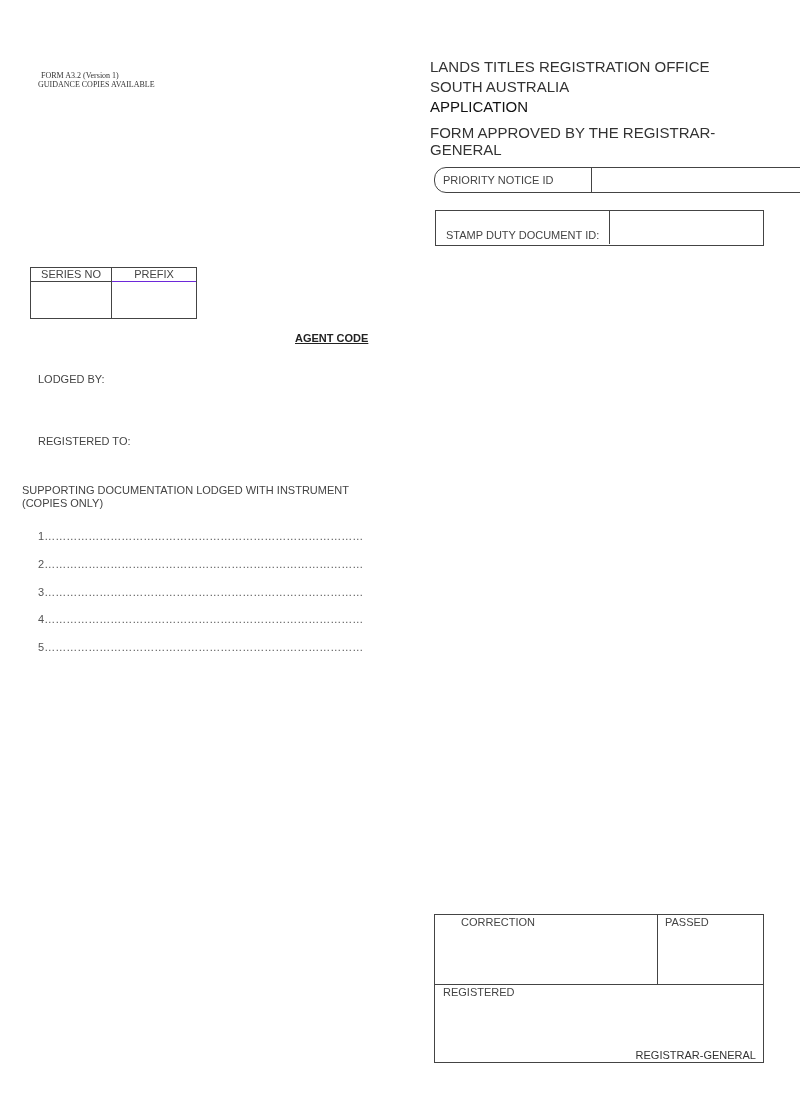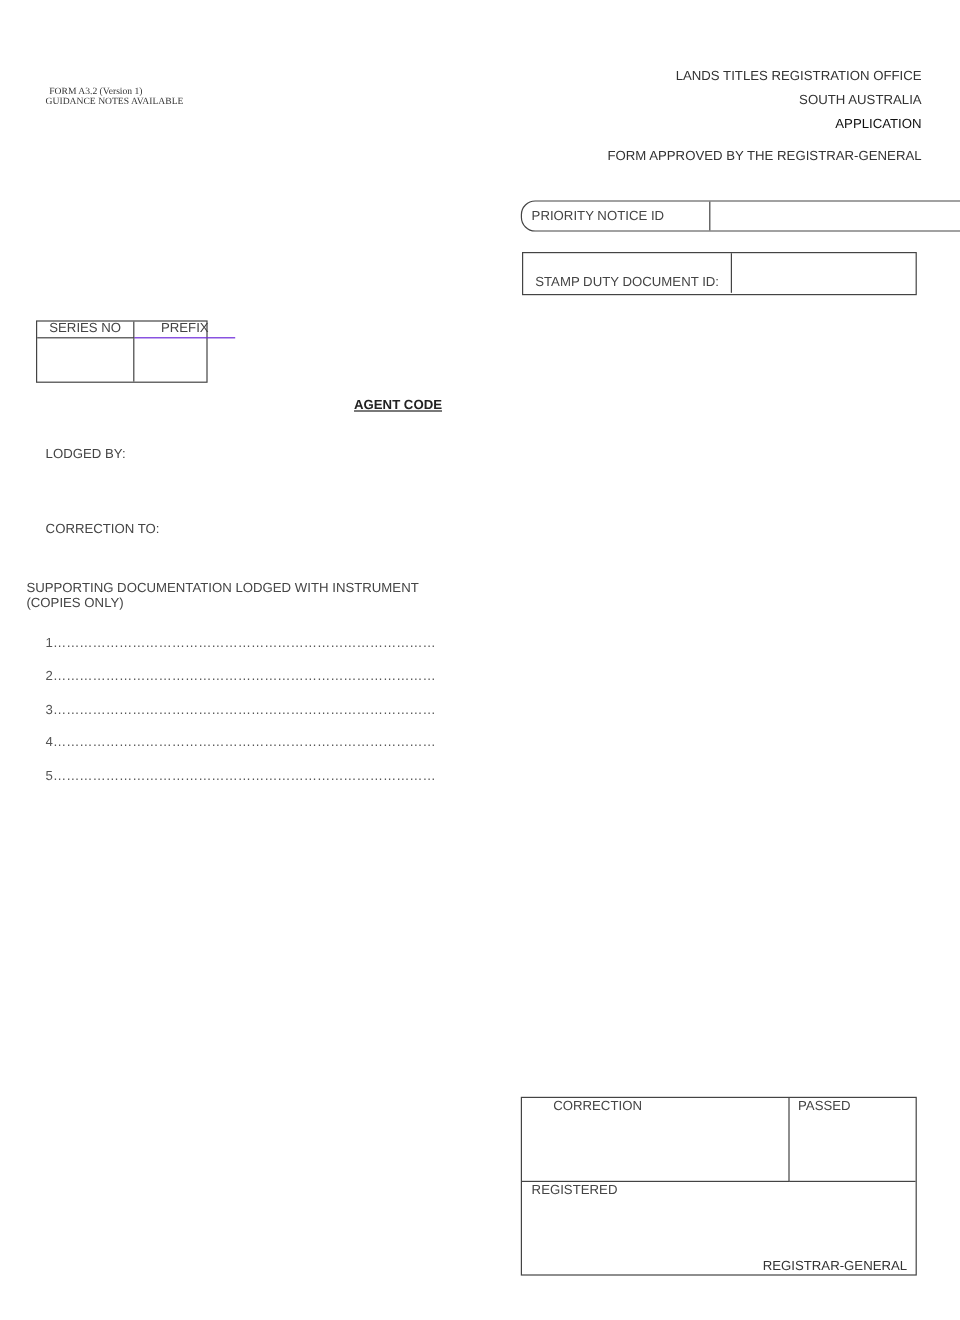--- a/index.html
+++ b/index.html
@@ -1,62 +1,62 @@
 <!DOCTYPE html>
 <html><head>
 <meta charset="utf-8">
 <style>
   html, body { margin:0; padding:0; background:#ffffff; }
   body { width:800px; height:1100px; position:relative; overflow:hidden; font-family:"Liberation Sans", sans-serif; color:#333; }
   .abs { position:absolute; }
   .serif { font-family:"Liberation Serif", serif;margin-top:23px; }
   .formid { left:38px; top:48px; font-size:8px; line-height:9px; color:#333; }
   .formid div:first-child { padding-left:3px; }
-  .hdr { left:430px; width:338px; text-align:right; font-size:11px; color:#333; }
+  .hdr { left:430px; width:338px; text-align:left; font-size:15px; color:#333; }
   .hdr.bold { font-weight:normal; color:#111; }
   .box { border:1px solid #444; box-sizing:border-box; }
   .lbl { font-size:11px; color:#444; }
   .cell { position:absolute; box-sizing:border-box; }
   .dots-row { left:38px; font-size:11px; color:#555; width:325px; white-space:nowrap; overflow:hidden; }
   .agent { left:295px; top:332px; font-size:11px; font-weight:bold; color:#222; text-decoration:underline; }
 </style>
 </head>
 <body>
 
 <div class="abs formid serif">
   <div>FORM A3.2 (Version 1)</div>
-  <div>GUIDANCE NOTES AVAILABLE</div>
+  <div>GUIDANCE COPIES AVAILABLE</div>
 </div>
 
 <div class="abs hdr" style="top:58px;">LANDS TITLES REGISTRATION OFFICE</div>
 <div class="abs hdr" style="top:78px;">SOUTH AUSTRALIA</div>
 <div class="abs hdr bold" style="top:98px;">APPLICATION</div>
 <div class="abs hdr" style="top:124px;">FORM APPROVED BY THE REGISTRAR-GENERAL</div>
 
 <div class="abs box" style="left:434px; top:167px; width:380px; height:26px;border-radius:12px;">
   <div class="cell lbl" style="left:0; top:0; width:157px; height:24px; border-right:1px solid #444; padding:6px 0 0 8px;">PRIORITY NOTICE ID</div>
   <div class="cell" style="left:157px; top:0; width:171px; height:24px;"></div>
 </div>
 
 <div class="abs box" style="left:435px; top:210px; width:329px; height:36px; border-width:1.5px;">
   <div class="cell lbl" style="left:0; top:0; width:174px; height:33px; border-right:1px solid #444; padding:18px 0 0 10px;">STAMP DUTY DOCUMENT ID:</div>
   <div class="cell" style="left:174px; top:0; width:152px; height:33px;"></div>
 </div>
 
-<div class="abs box" style="left:30px; top:267px; width:143px; height:52px;">
+<div class="abs box" style="left:30px; top:267px; width:167px; height:52px;">
   <div class="cell lbl" style="left:0; top:0; width:81px; height:14px; border-right:1px solid #444; border-bottom:1px solid #444; text-align:center; line-height:13px;">SERIES NO</div>
   <div class="cell lbl" style="left:81px; top:0; width:84px; height:14px; border-bottom:1px solid #6d28d9; text-align:center; line-height:13px;">PREFIX</div>
   <div class="cell" style="left:0; top:14px; width:81px; height:36px; border-right:1px solid #444;"></div>
   <div class="cell" style="left:81px; top:14px; width:84px; height:36px;"></div>
 </div>
 
 <div class="abs agent">AGENT CODE</div>
 
 <div class="abs lbl" style="left:38px; top:373px;">LODGED BY:</div>
-<div class="abs lbl" style="left:38px; top:435px;">CORRECTION TO:</div>
+<div class="abs lbl" style="left:38px; top:435px;">REGISTERED TO:</div>
 
 <div class="abs lbl" style="left:22px; top:484px; line-height:13px;">
   <div>SUPPORTING DOCUMENTATION LODGED WITH INSTRUMENT</div>
   <div>(COPIES ONLY)</div>
 </div>
 
 <div class="abs dots-row" style="top:530px;"><span>1</span><span>………………………………………………………………………………………………………</span></div>
 <div class="abs dots-row" style="top:558px;"><span>2</span><span>………………………………………………………………………………………………………</span></div>
 <div class="abs dots-row" style="top:586px;"><span>3</span><span>………………………………………………………………………………………………………</span></div>
 <div class="abs dots-row" style="top:613px;"><span>4</span><span>………………………………………………………………………………………………………</span></div>

